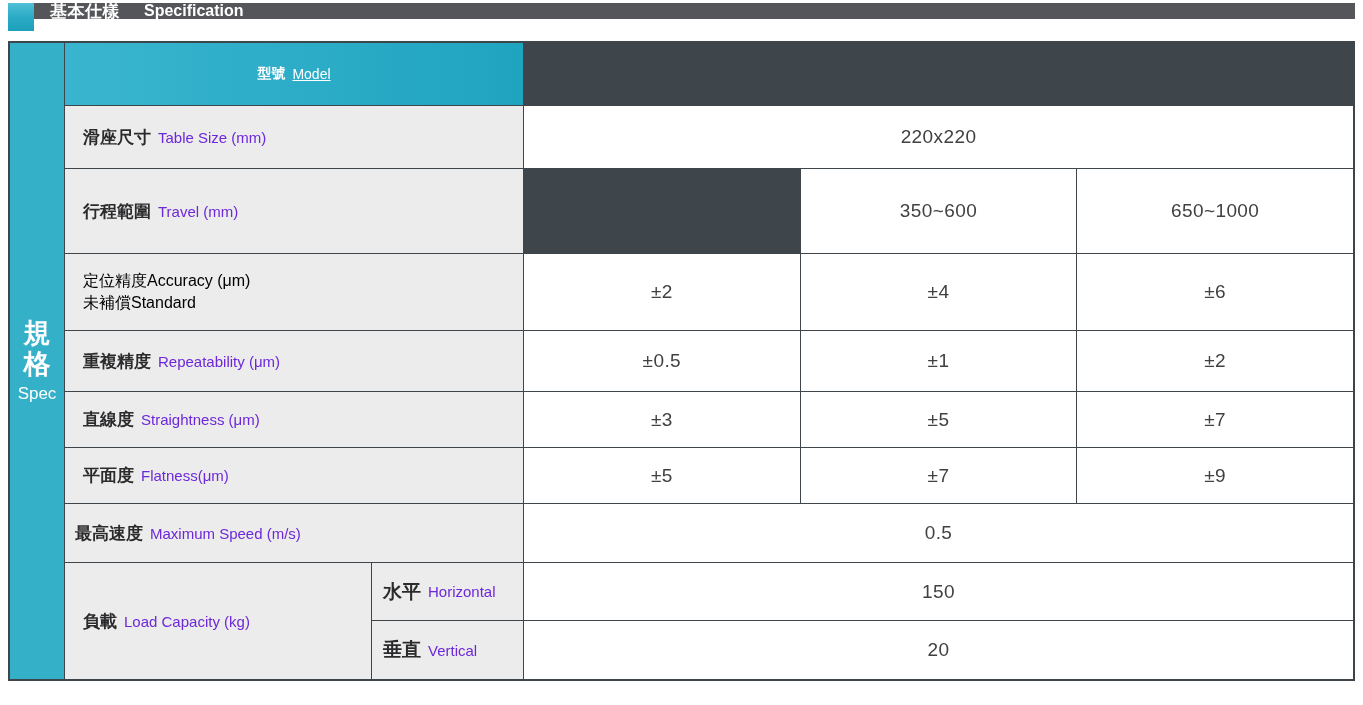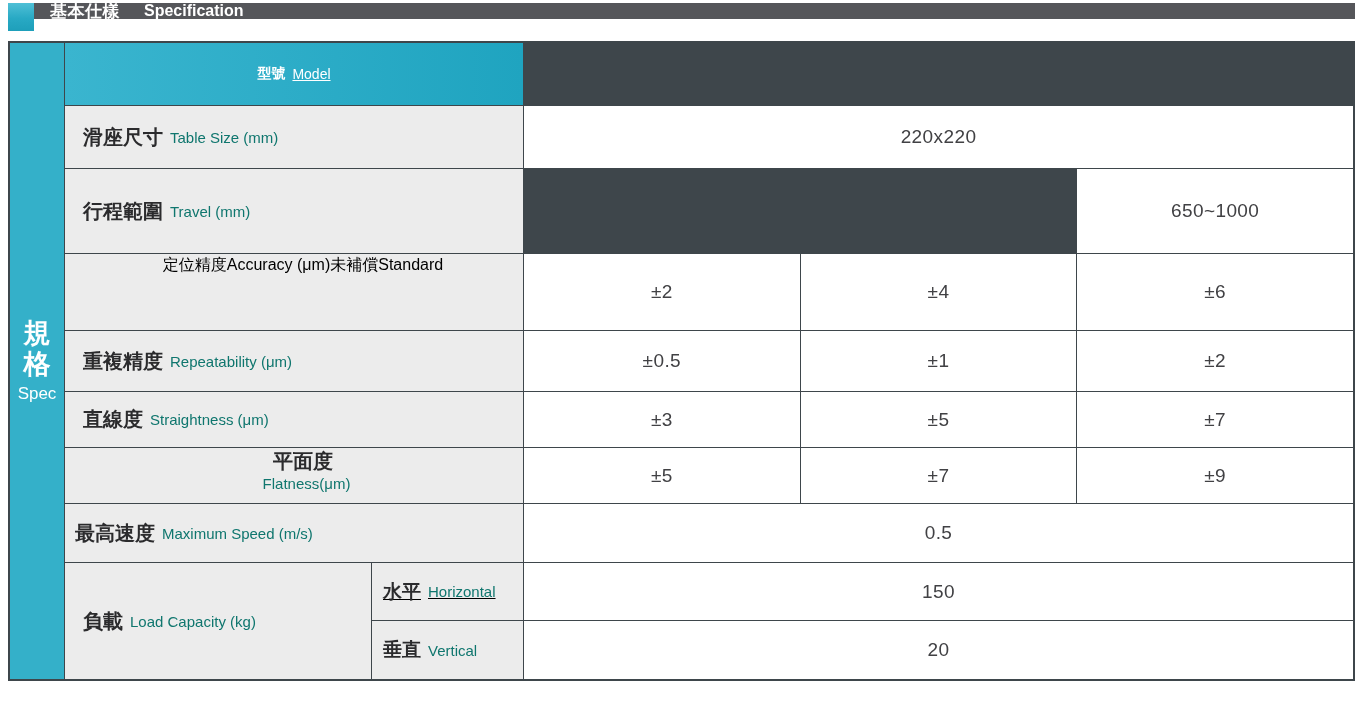--- a/index.html
+++ b/index.html
@@ -31,41 +31,41 @@
   
   .hdr-label{grid-area:1/2/2/4;background:linear-gradient(90deg,#3ab5cf 0%,#1fa4c0 100%);
     justify-content:center;color:#ffffff;}
   .hdr-label .h-zh{font-size:14px;font-weight:700;}
   .hdr-label .h-en{font-size:14px;margin-left:7px;text-decoration:underline;}
   .hdr-model{grid-area:1/4/2/7;background:linear-gradient(90deg,#1fa4c0 0%,#007586 55%,#006d7d 100%);
     justify-content:center;color:#ffffff;font-size:27px;font-weight:700;letter-spacing:0.5px;}
 
   
   .label-cell{background:#ececec;padding-left:18px;}
-  .label-cell .l-zh{font-size:20px;font-weight:700;color:#2b2b2d;white-space:nowrap;}
-  .label-cell .l-en{font-size:15px;color:#0f766e;margin-left:7px;white-space:nowrap;}
-  .label-2line{background:#ececec;padding-left:18px;flex-direction:row;align-items:flex-start;justify-content:center;}
+  .label-cell .l-zh{font-size:17px;font-weight:700;color:#2b2b2d;white-space:nowrap;}
+  .label-cell .l-en{font-size:15px;color:#6d28d9;margin-left:7px;white-space:nowrap;}
+  .label-2line{background:#ececec;padding-left:18px;flex-direction:column;align-items:flex-start;justify-content:center;}
   .label-2line .line{display:flex;align-items:baseline;line-height:1.35;}
 
   .sub-label{background:#ececec;padding-left:11px;}
   .sub-label .l-zh{font-size:19px;}
 
   
   .value-cell{justify-content:center;font-size:19px;color:#414144;letter-spacing:0.4px;}
 
   
   .r2l{grid-area:2/2/3/4;} .r2v{grid-area:2/4/3/7;}
   .r3l{grid-area:3/2/4/4;} .r3a{grid-area:3/4/4/5;} .r3b{grid-area:3/5/4/6;} .r3c{grid-area:3/6/4/7;}
   .r4l{grid-area:4/2/5/4;} .r4a{grid-area:4/4/5/5;} .r4b{grid-area:4/5/5/6;} .r4c{grid-area:4/6/5/7;}
   .r5l{grid-area:5/2/6/4;} .r5a{grid-area:5/4/6/5;} .r5b{grid-area:5/5/6/6;} .r5c{grid-area:5/6/6/7;}
   .r6l{grid-area:6/2/7/4;} .r6a{grid-area:6/4/7/5;} .r6b{grid-area:6/5/7/6;} .r6c{grid-area:6/6/7/7;}
-  .r7l{grid-area:7/2/8/4;flex-direction:column;} .r7a{grid-area:7/4/8/5;} .r7b{grid-area:7/5/8/6;} .r7c{grid-area:7/6/8/7;}
+  .r7l{grid-area:7/2/8/4;} .r7a{grid-area:7/4/8/5;} .r7b{grid-area:7/5/8/6;} .r7c{grid-area:7/6/8/7;}
   .r8l{grid-area:8/2/9/4;padding-left:10px;} .r8v{grid-area:8/4/9/7;}
   .loadl{grid-area:9/2/11/3;text-align:right;}
-  .r9s{grid-area:9/3/10/4;text-decoration:underline;} .r9v{grid-area:9/4/10/7;}
+  .r9s{grid-area:9/3/10/4;} .r9v{grid-area:9/4/10/7;}
   .r10s{grid-area:10/3/11/4;} .r10v{grid-area:10/4/11/7;}
 </style>
 </head>
 <body>
 
 <header class="title-bar">
   <span class="title-accent"></span>
   <div class="title-strip">
     <span class="t-zh">基本仕樣</span>
     <span class="t-en">Specification</span>
@@ -88,20 +88,21 @@
   <div class="cell label-cell r2l">
     <span class="l-zh">滑座尺寸</span>
     <span class="l-en">Table Size (mm)</span>
   </div>
   <div class="cell value-cell r2v">220x220</div>
 
   <div class="cell label-cell r3l">
     <span class="l-zh">行程範圍</span>
     <span class="l-en">Travel (mm)</span>
   </div>
+  <div class="cell value-cell r3b">350~600</div>
   <div class="cell value-cell r3c">650~1000</div>
 
   <div class="cell label-2line r4l">
     <span class="line">
       <span class="l-zh">定位精度</span>
       <span class="l-en">Accuracy (μm)</span>
     </span>
     <span class="line">
       <span class="l-zh">未補償</span>
       <span class="l-en">Standard</span>

